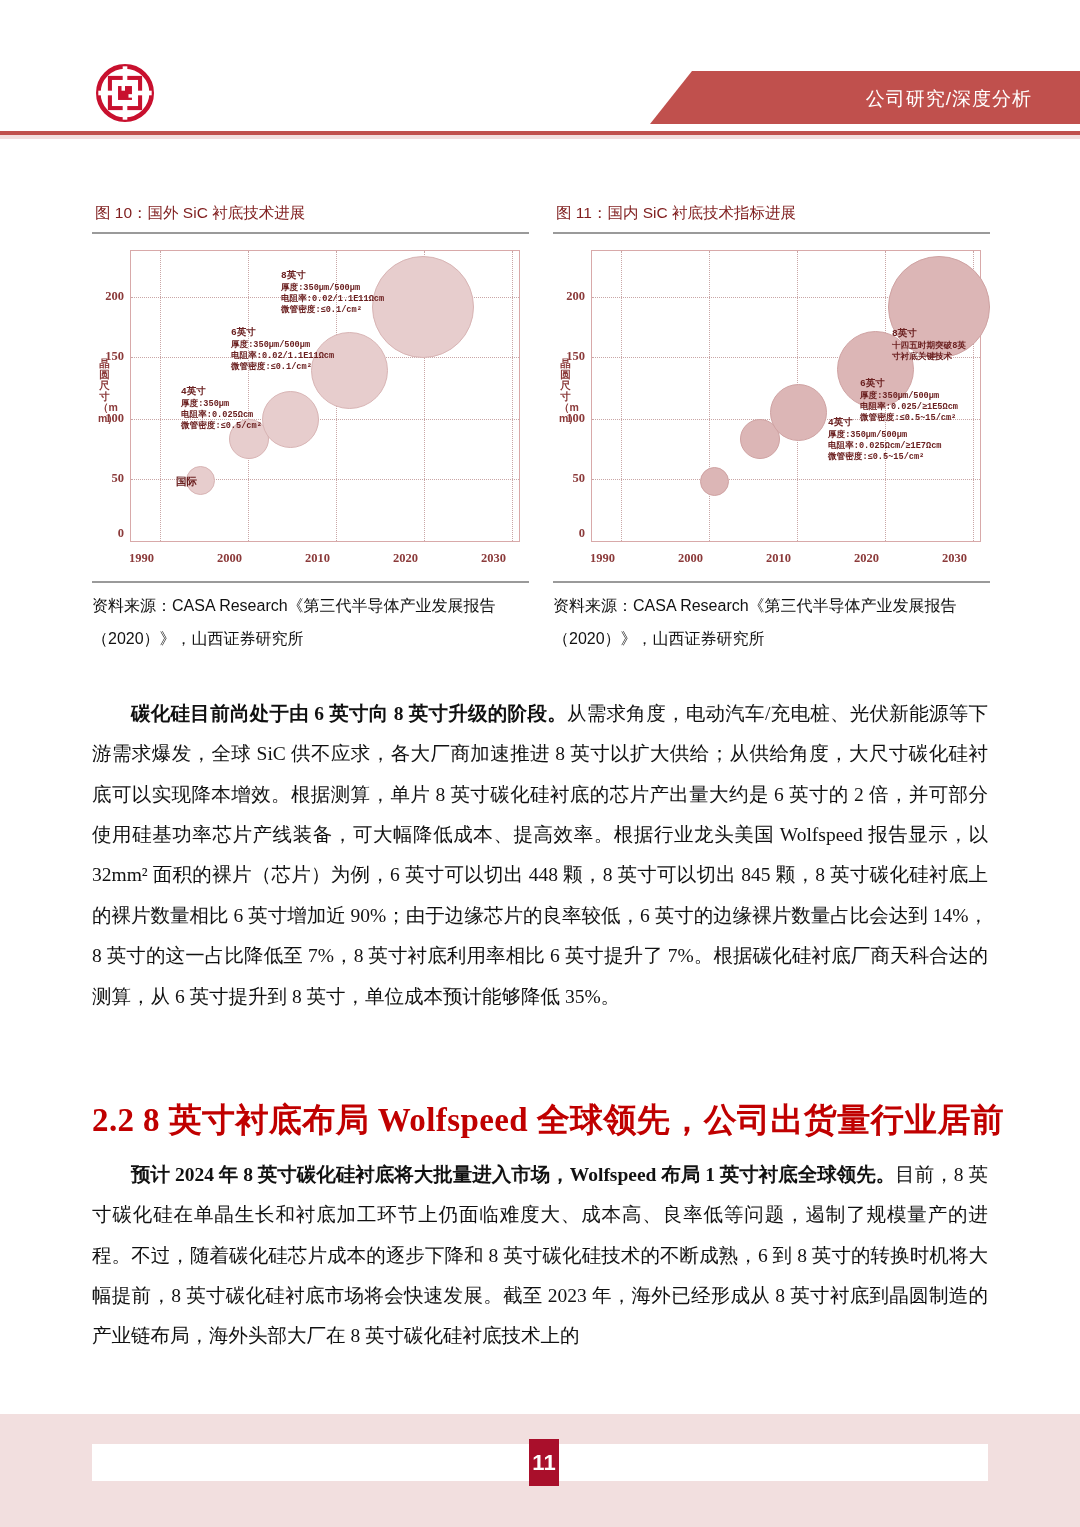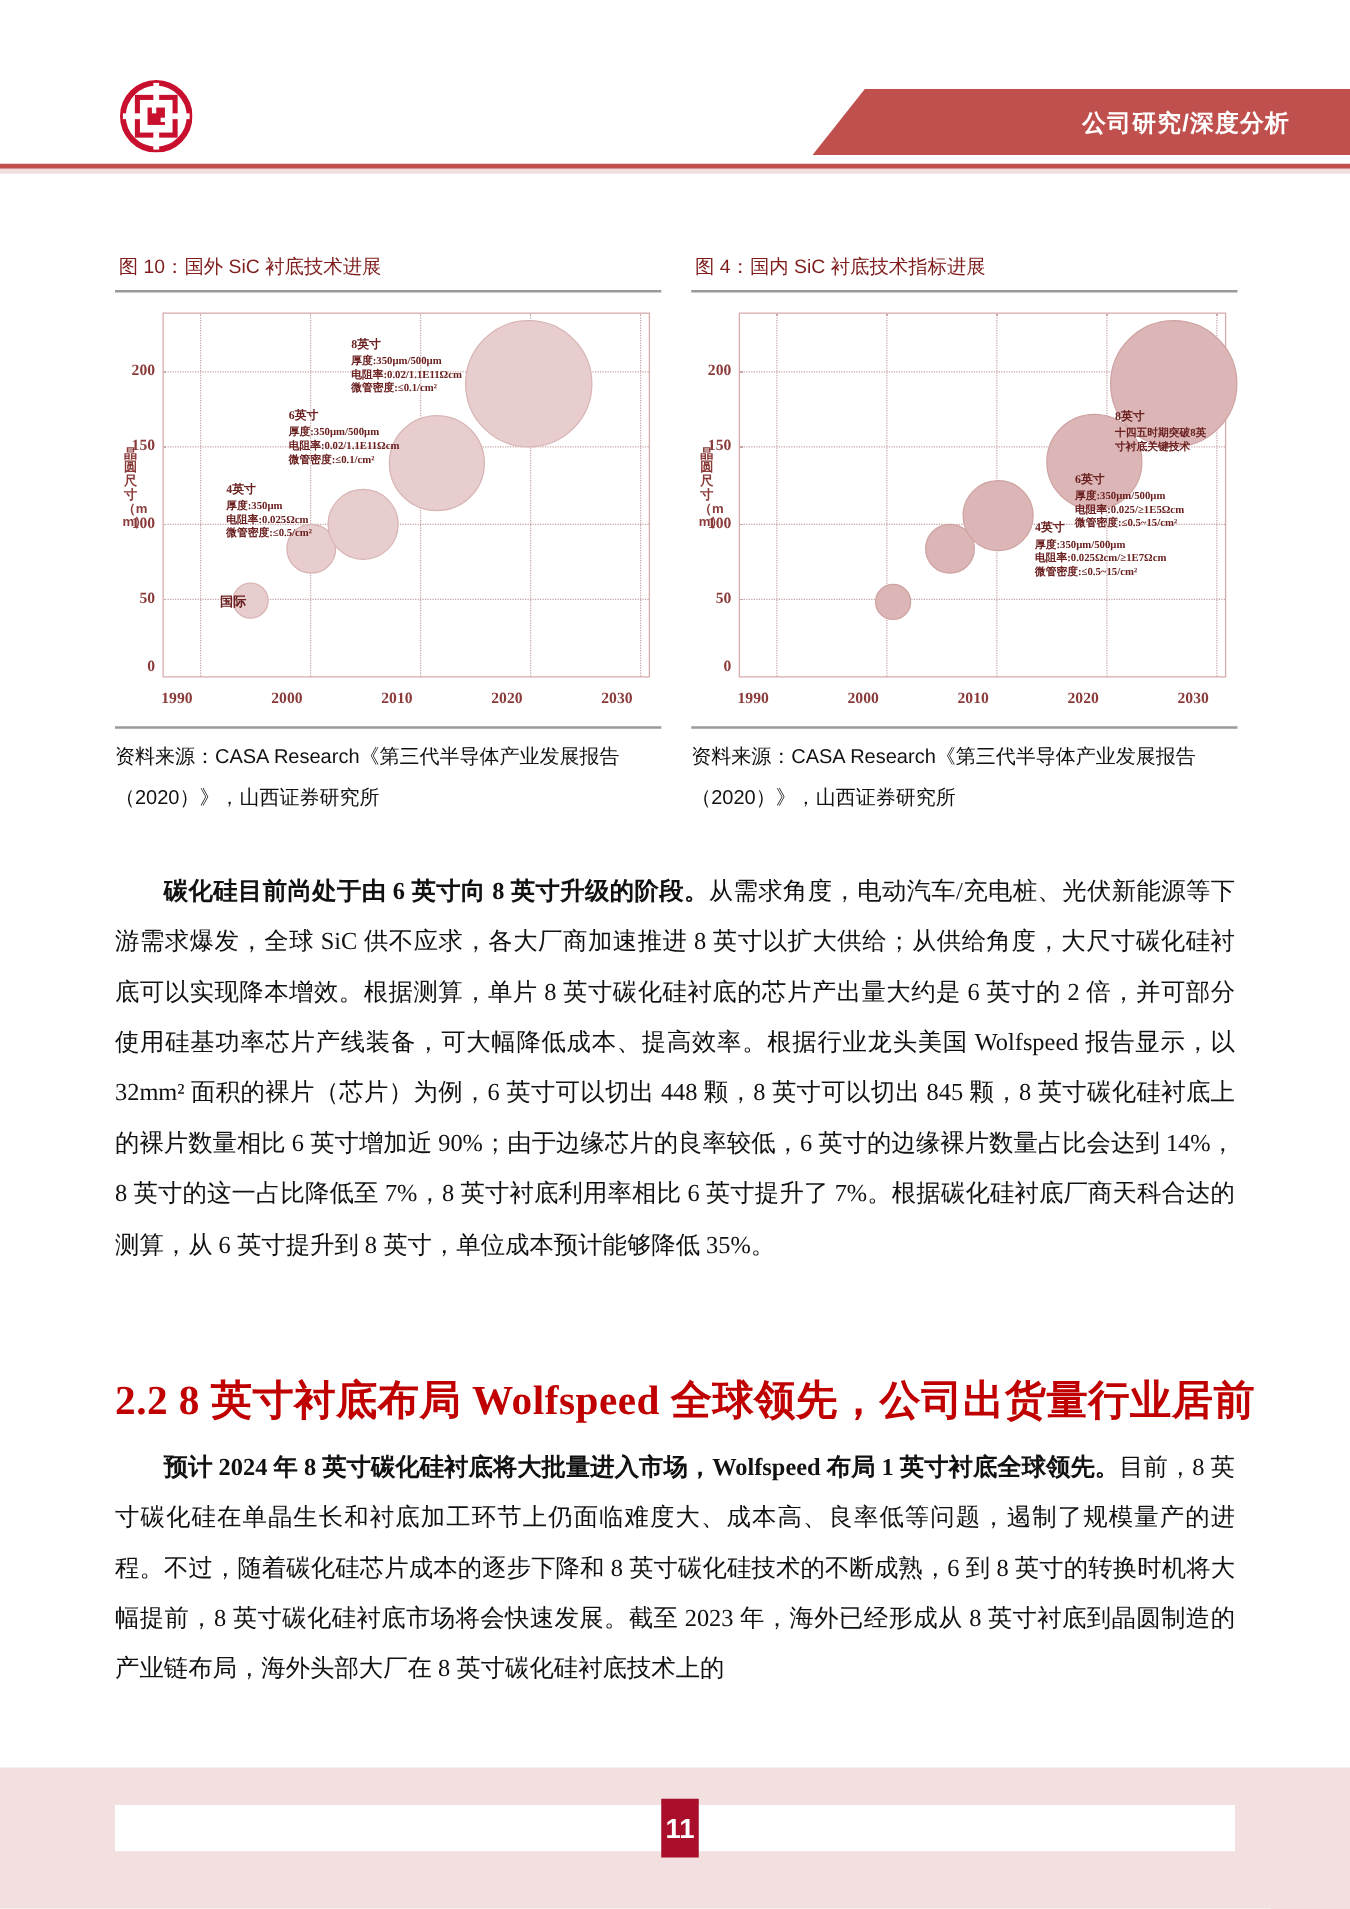--- a/index.html
+++ b/index.html
@@ -18,21 +18,21 @@
   .logo-mark{width:58px;height:58px;flex:none;}
   .logo-text{display:flex;flex-direction:column;justify-content:center;line-height:1;}
   .logo-cn{font-family:"Liberation Sans","DejaVu Sans",sans-serif;font-weight:bold;font-size:25px;letter-spacing:2.5px;color:#1a1a1a;}
   .logo-en{font-family:"Liberation Sans","DejaVu Sans",sans-serif;font-weight:bold;font-size:17.5px;letter-spacing:0.6px;color:#1a1a1a;margin-top:5px;}
 
   .banner{position:absolute;right:0;top:71px;width:430px;height:53px;
           background:#c0504d;
           clip-path:polygon(42px 0,430px 0,430px 53px,0 53px);}
   .banner-label{position:absolute;right:48px;top:86px;
           font-family:"Liberation Sans","DejaVu Sans",sans-serif;
-          font-weight:bold;font-size:19px;color:#ffffff;letter-spacing:1px;}
+          font-weight:normal;font-size:19px;color:#ffffff;letter-spacing:1px;}
 
   .head-rule{position:absolute;left:0;top:131px;width:1080px;height:4px;background:#c0504d;}
   .head-rule2{position:absolute;left:0;top:135px;width:1080px;height:4px;background:#f2dede;}
 
   
   .fig-title{position:absolute;font-family:"Liberation Sans","DejaVu Sans",sans-serif;
              font-size:15.5px;color:#7f1d1d;white-space:nowrap;}
   .fig-underline{position:absolute;height:1.6px;background:#9a9a9a;}
 
   
@@ -42,21 +42,21 @@
   .gridline-h{position:absolute;height:1px;border-top:1px dotted #c9a6a6;}
   .ytick{position:absolute;font-family:"Liberation Serif","DejaVu Serif",serif;
          font-weight:bold;font-size:12.5px;color:#8b3a3a;text-align:right;}
   .xtick{position:absolute;font-family:"Liberation Serif","DejaVu Serif",serif;
          font-weight:bold;font-size:12.5px;color:#8b3a3a;}
   .yaxis-title{position:absolute;font-family:"Liberation Sans","DejaVu Sans",sans-serif;
          font-weight:bold;font-size:10.5px;color:#8b3a3a;line-height:1.05;
          width:13px;text-align:center;word-break:break-all;}
   .bubble{position:absolute;border-radius:50%;background:#e7cdcd;border:1px solid #d8b4b4;}
   .bubble.dark{background:#dcb6b6;border-color:#cfa2a2;}
-  .annot{position:absolute;font-family:Liberation Serif, serif;
+  .annot{position:absolute;font-family:Liberation Mono, monospace;
          color:#6b2020;line-height:1.32;white-space:nowrap;}
   .annot .a-head{font-size:9.5px;font-weight:bold;}
   .annot .a-line{font-size:8.6px;font-weight:bold;}
   .tag{position:absolute;font-family:"Liberation Serif","DejaVu Serif",serif;
        font-weight:bold;font-size:10.5px;color:#6b2020;padding-left:20px;}
 
   
   .src-rule{position:absolute;height:1.6px;background:#9a9a9a;}
   .src{position:absolute;font-family:"Liberation Sans","DejaVu Sans",sans-serif;
        font-size:16px;color:#111;line-height:2.05;width:420px;}
@@ -157,21 +157,21 @@
     <div class="ytick" style="left:0px;top:113px;width:32px;">150</div>
     <div class="ytick" style="left:0px;top:53px;width:32px;">200</div>
 
     <div class="xtick" style="left:37px;top:315px;width:60px;">1990</div>
     <div class="xtick" style="left:125px;top:315px;width:60px;">2000</div>
     <div class="xtick" style="left:213px;top:315px;width:60px;">2010</div>
     <div class="xtick" style="left:301px;top:315px;width:60px;">2020</div>
     <div class="xtick" style="left:389px;top:315px;width:60px;">2030</div>
   </div>
 
-  <div class="fig-title" style="left:556px;top:203px;">图 4：国内 SiC 衬底技术指标进展</div>
+  <div class="fig-title" style="left:556px;top:203px;">图 11：国内 SiC 衬底技术指标进展</div>
   <div class="fig-underline" style="left:553px;top:232px;width:437px;"></div>
 
   <div class="chart-box" style="left:553px;top:236px;width:437px;height:345px;">
     <div class="yaxis-title" style="left:6px;top:122px;">晶圆尺寸（mm）</div>
     <div class="plot" style="left:38px;top:14px;width:388px;height:290px;">
       <div class="gridline-v" style="left:29px;top:0;height:290px;"></div>
       <div class="gridline-v" style="left:117px;top:0;height:290px;"></div>
       <div class="gridline-v" style="left:205px;top:0;height:290px;"></div>
       <div class="gridline-v" style="left:293px;top:0;height:290px;"></div>
       <div class="gridline-v" style="left:381px;top:0;height:290px;"></div>

